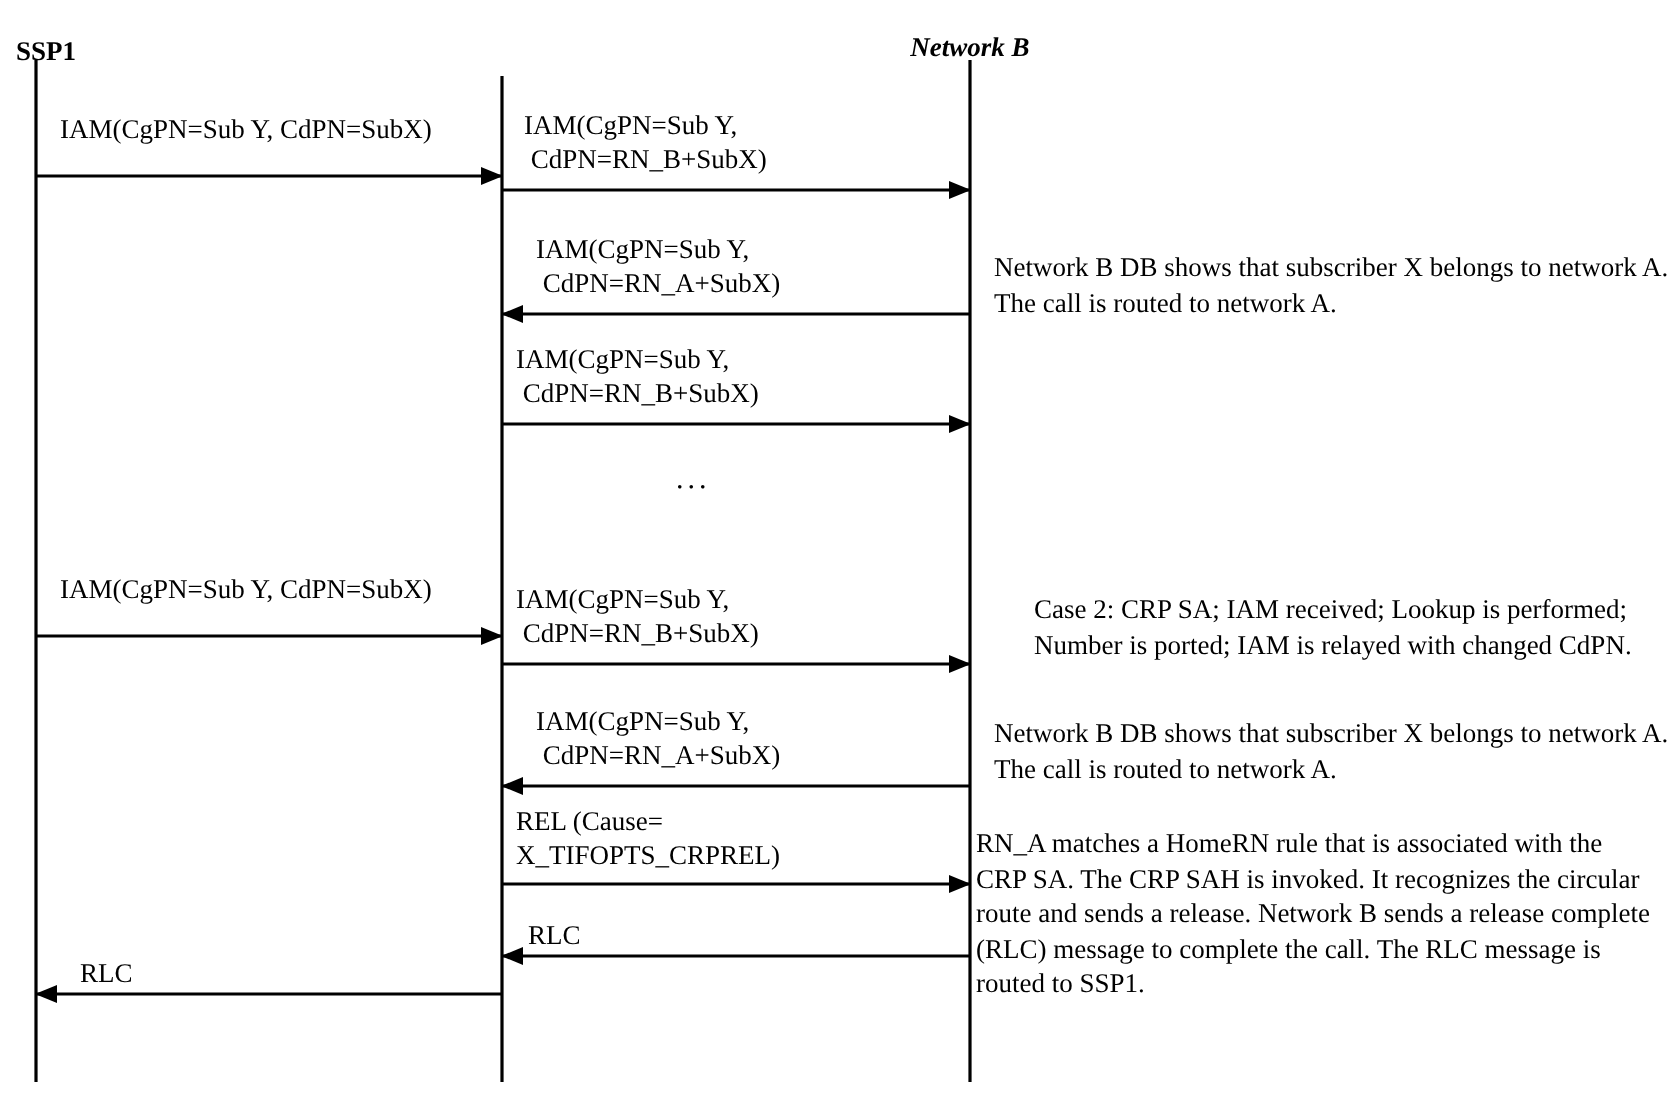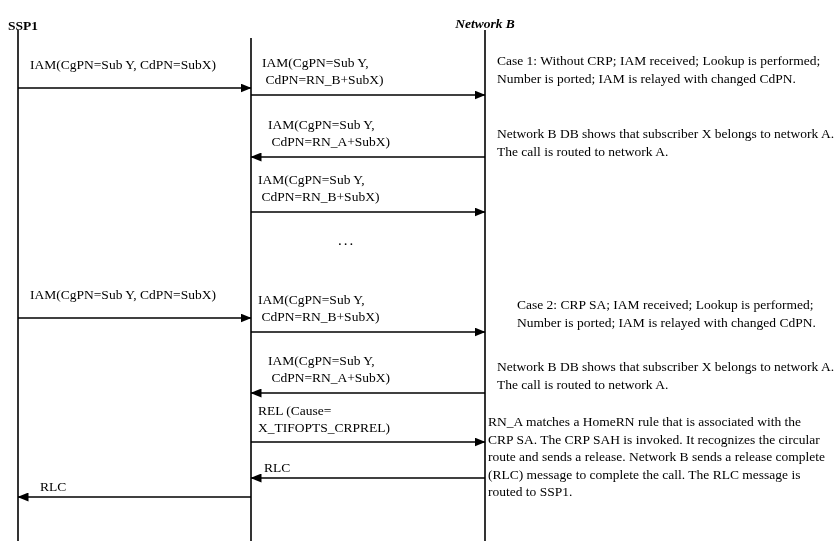--- a/index.html
+++ b/index.html
@@ -113,21 +113,20 @@
 
   <div class="msg-label" style="left:258px; top:403px;">REL (Cause=
 X_TIFOPTS_CRPREL)</div>
 
   <div class="msg-label" style="left:264px; top:460px;">RLC</div>
 
   <div class="msg-label" style="left:40px; top:479px;">RLC</div>
 
   <div class="ellipsis" style="left:338px; top:232px;">...</div>
 
-  <div class="note" style="left:497px; top:52px;">Case 1: Without CRP; IAM received;  Lookup is performed; Number is ported; IAM is relayed with changed CdPN.</div>
 
   <div class="note" style="left:497px; top:125px;">Network B DB shows that subscriber X belongs to network A. The call is routed to network A.</div>
 
 
   <div class="note" style="left:517px; top:296px;">Case 2: CRP SA; IAM received;  Lookup is performed; Number is ported; IAM is relayed with changed CdPN.</div>
 
   <div class="note" style="left:497px; top:358px;">Network B DB shows that subscriber X belongs to network A. The call is routed to network A.</div>
 
   <div class="note" style="left:488px; top:413px;">RN_A matches a HomeRN rule that is associated with the CRP SA. The CRP SAH is invoked. It recognizes the circular route and sends a release. Network B sends a release complete (RLC) message to complete the call. The RLC message is routed to SSP1.</div>
 

